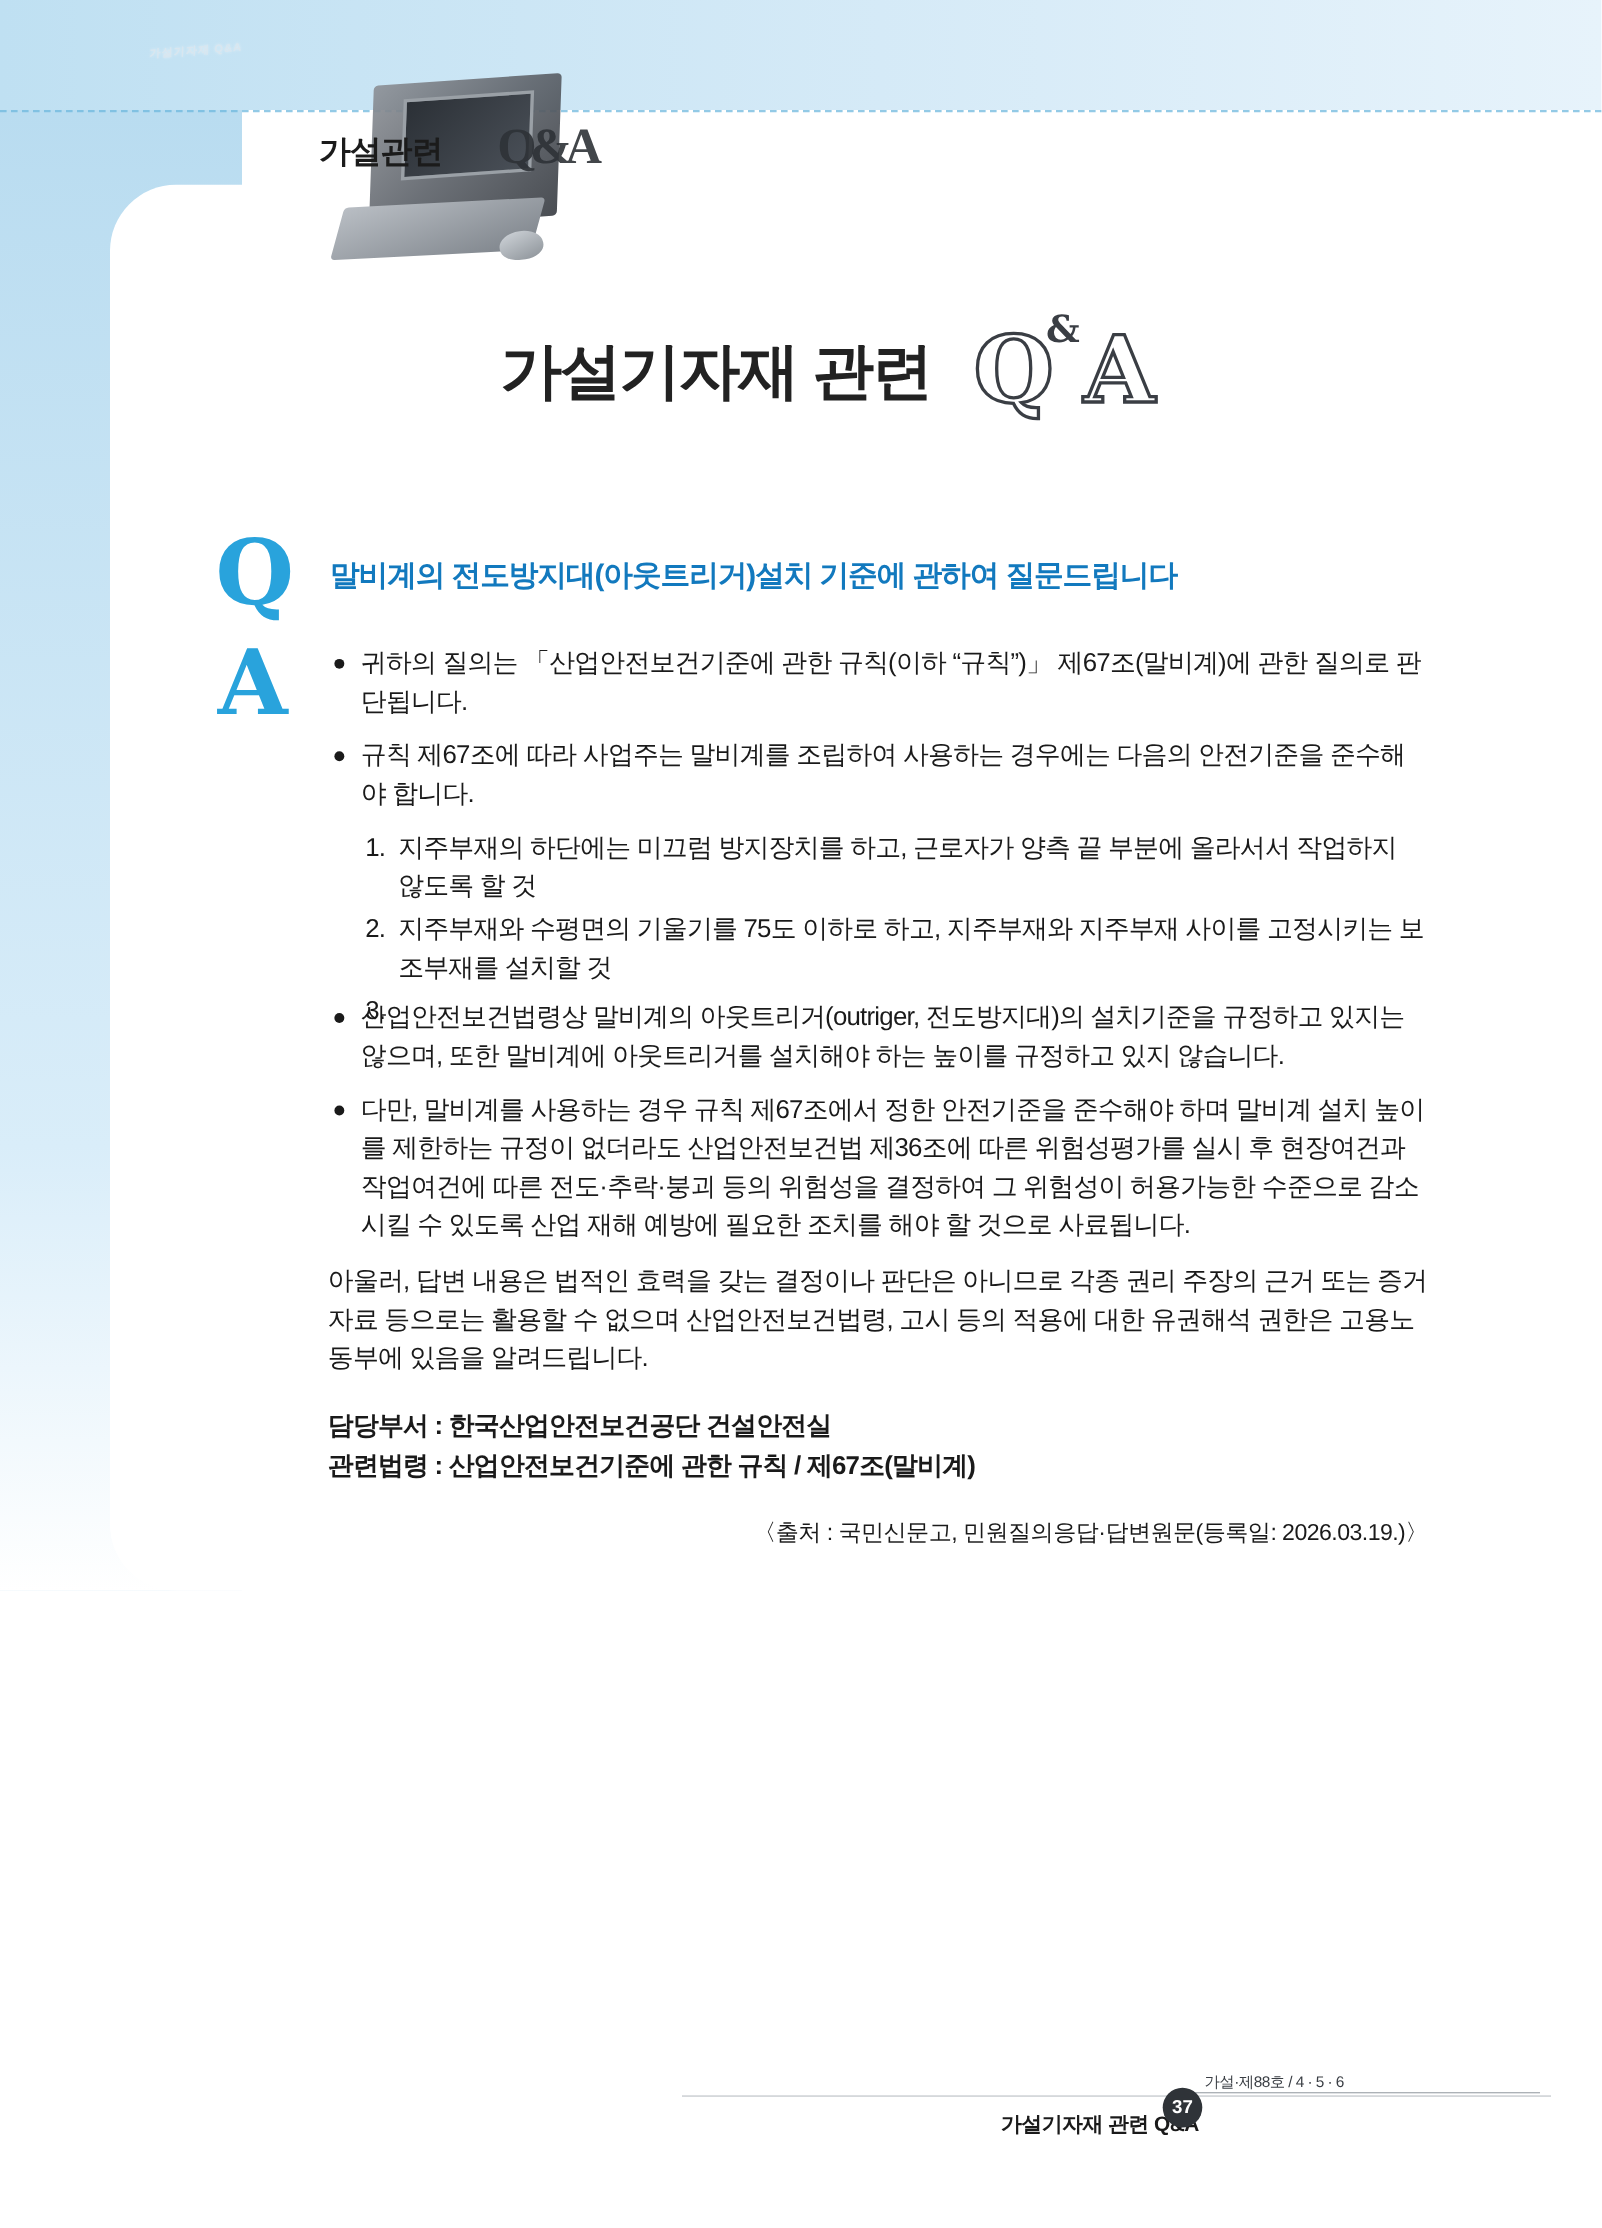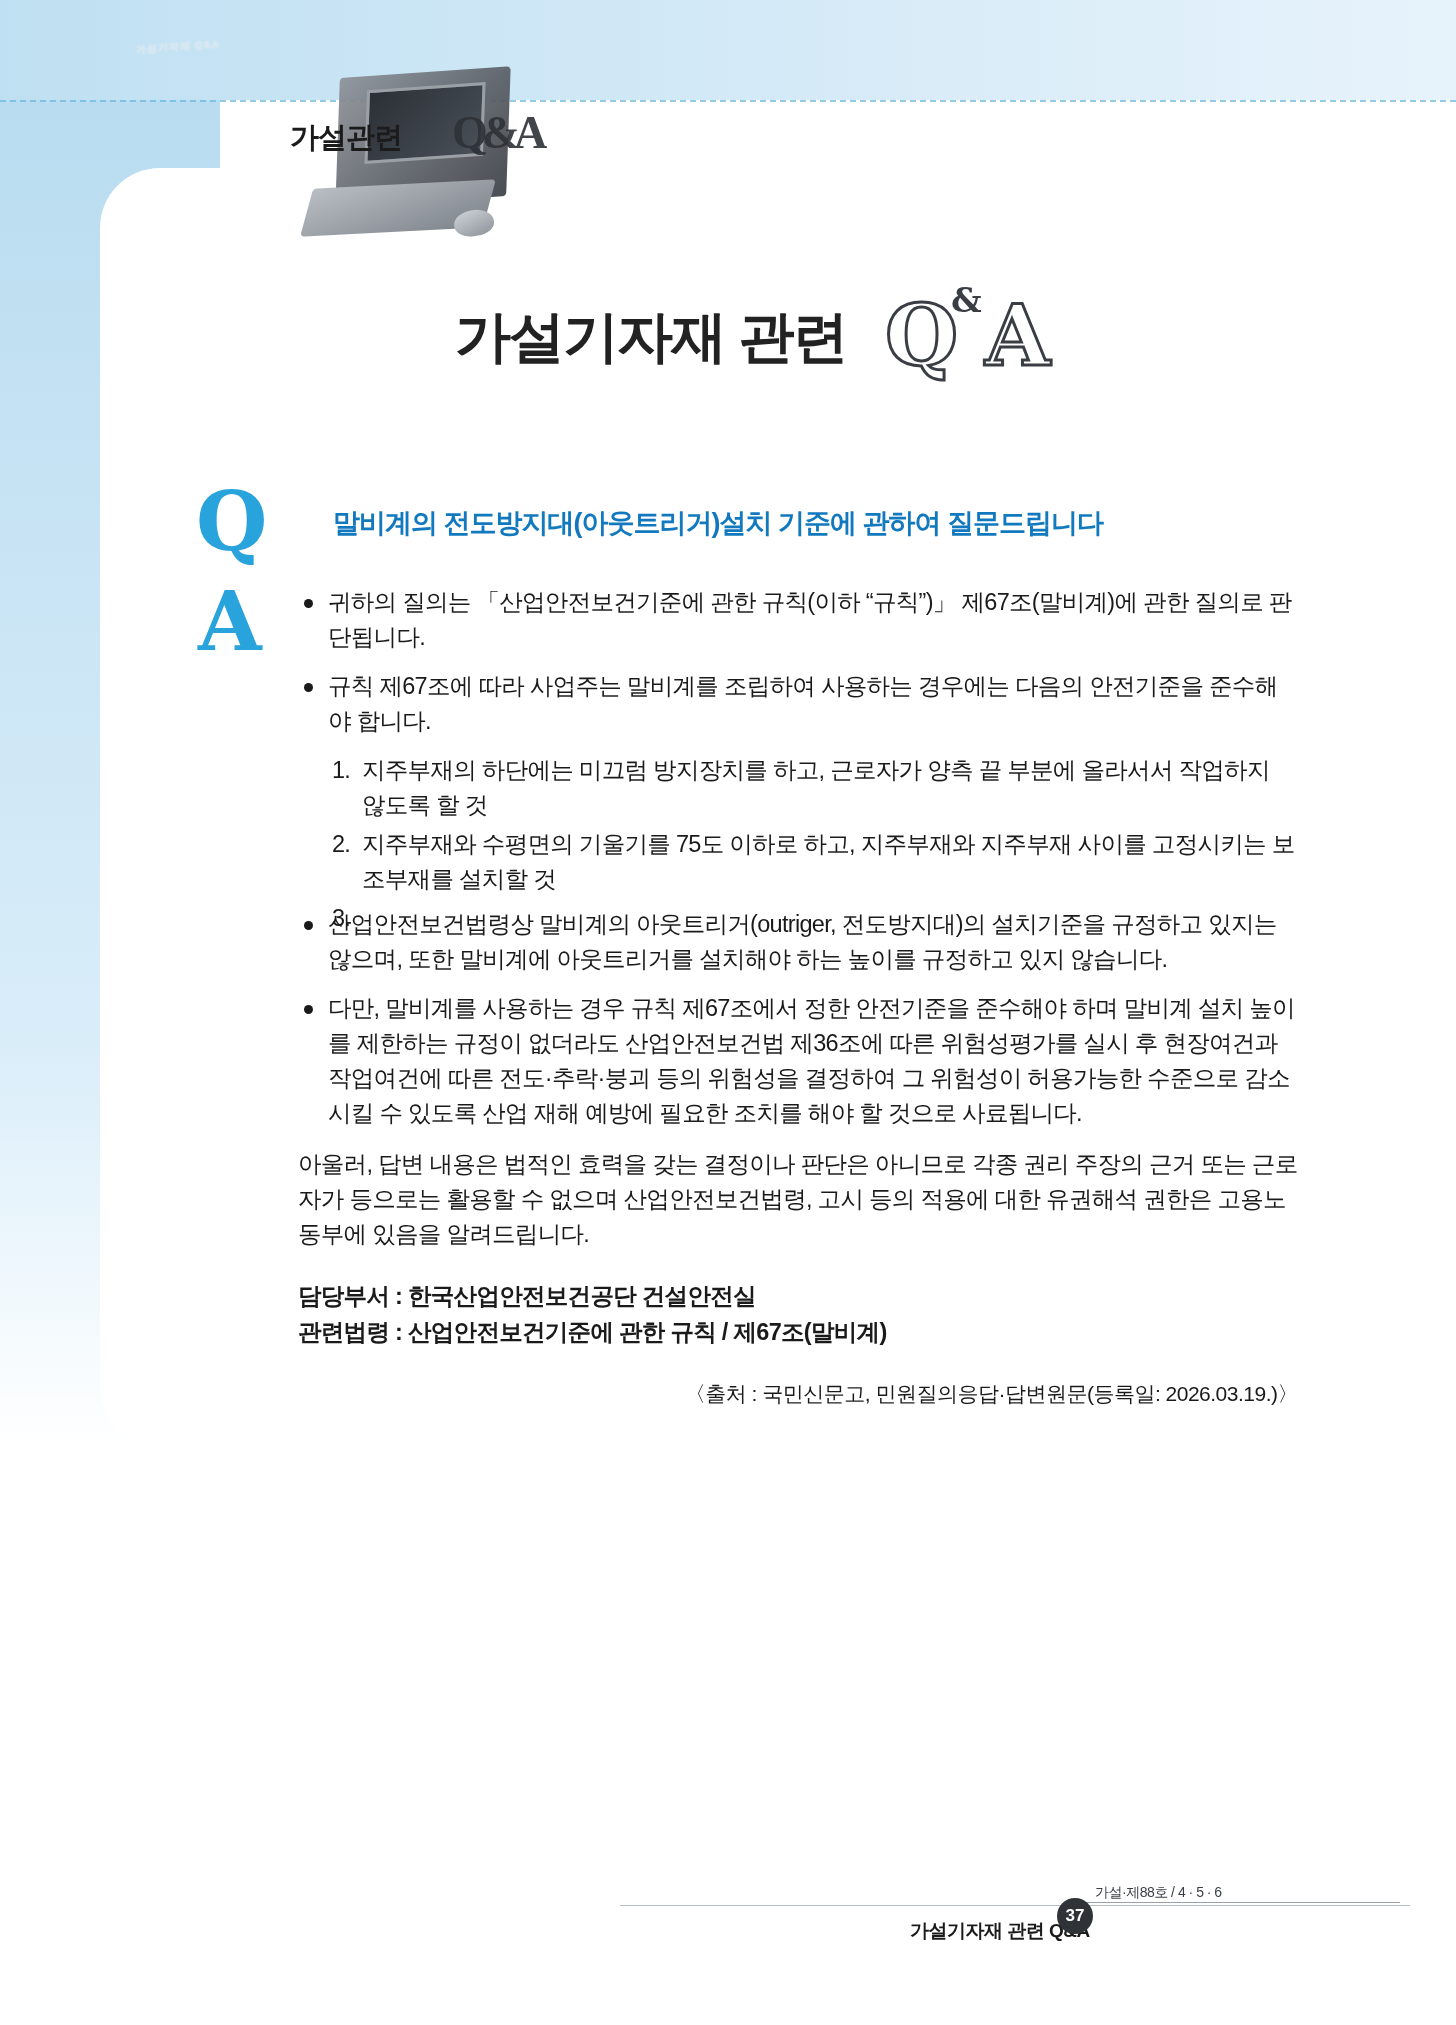--- a/index.html
+++ b/index.html
@@ -156,21 +156,20 @@
     font-size: 82px; font-weight: bold; color: #29a3dc;
     line-height: 82px;
   }
 
   
   .question-line {
     position: absolute; left: 300px; top: 505px;
     width: 1090px;
     font-size: 27px; font-weight: bold; color: #1279be;
     letter-spacing: -1px;
-    margin-left: 33px;
   }
 
   
   .answer {
     position: absolute;
     left: 298px; top: 585px;
     width: 1000px;
     color: #1a1a1a;
     font-size: 23.5px;
     line-height: 35px;
@@ -302,21 +301,21 @@
     </div>
     <div class="num-item">
       <span class="num">3.</span>
     </div>
   </div>
 
   <div class="bullet-item">산업안전보건법령상 말비계의 아웃트리거(outriger, 전도방지대)의 설치기준을 규정하고 있지는 않으며, 또한 말비계에 아웃트리거를 설치해야 하는 높이를 규정하고 있지 않습니다.</div>
   <div class="bullet-item">다만, 말비계를 사용하는 경우 규칙 제67조에서 정한 안전기준을 준수해야 하며 말비계 설치 높이를 제한하는 규정이 없더라도 산업안전보건법 제36조에 따른 위험성평가를 실시 후 현장여건과 작업여건에 따른 전도·추락·붕괴 등의 위험성을 결정하여 그 위험성이 허용가능한 수준으로 감소시킬 수 있도록 산업 재해 예방에 필요한 조치를 해야 할 것으로 사료됩니다.</div>
 
   <div class="para-block">
-    <div class="para">아울러, 답변 내용은 법적인 효력을 갖는 결정이나 판단은 아니므로 각종 권리 주장의 근거 또는 근로자가 등으로는 활용할 수 없으며 산업안전보건법령, 고시 등의 적용에 대한 유권해석 권한은 고용노동부에 있음을 알려드립니다.</div>
+    <div class="para">아울러, 답변 내용은 법적인 효력을 갖는 결정이나 판단은 아니므로 각종 권리 주장의 근거 또는 증거자료 등으로는 활용할 수 없으며 산업안전보건법령, 고시 등의 적용에 대한 유권해석 권한은 고용노동부에 있음을 알려드립니다.</div>
   </div>
 
   <div class="contact-block">
     <div>담당부서 : 한국산업안전보건공단 건설안전실</div>
     <div>관련법령 : 산업안전보건기준에 관한 규칙 / 제67조(말비계)</div>
   </div>
 
   <div class="source-line">〈출처 : 국민신문고, 민원질의응답·답변원문(등록일: 2026.03.19.)〉</div>
 </div>
 

